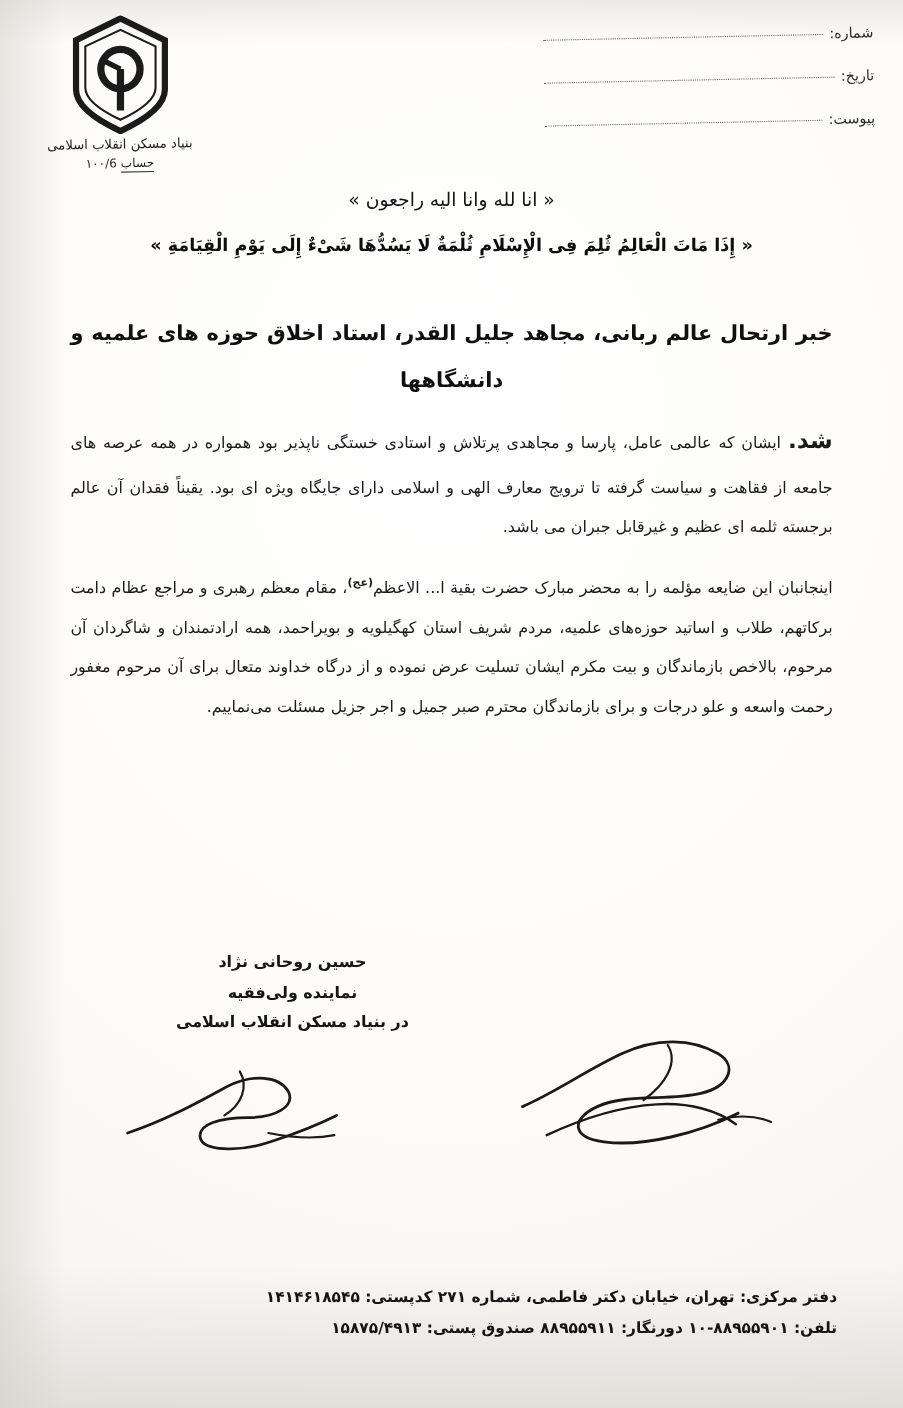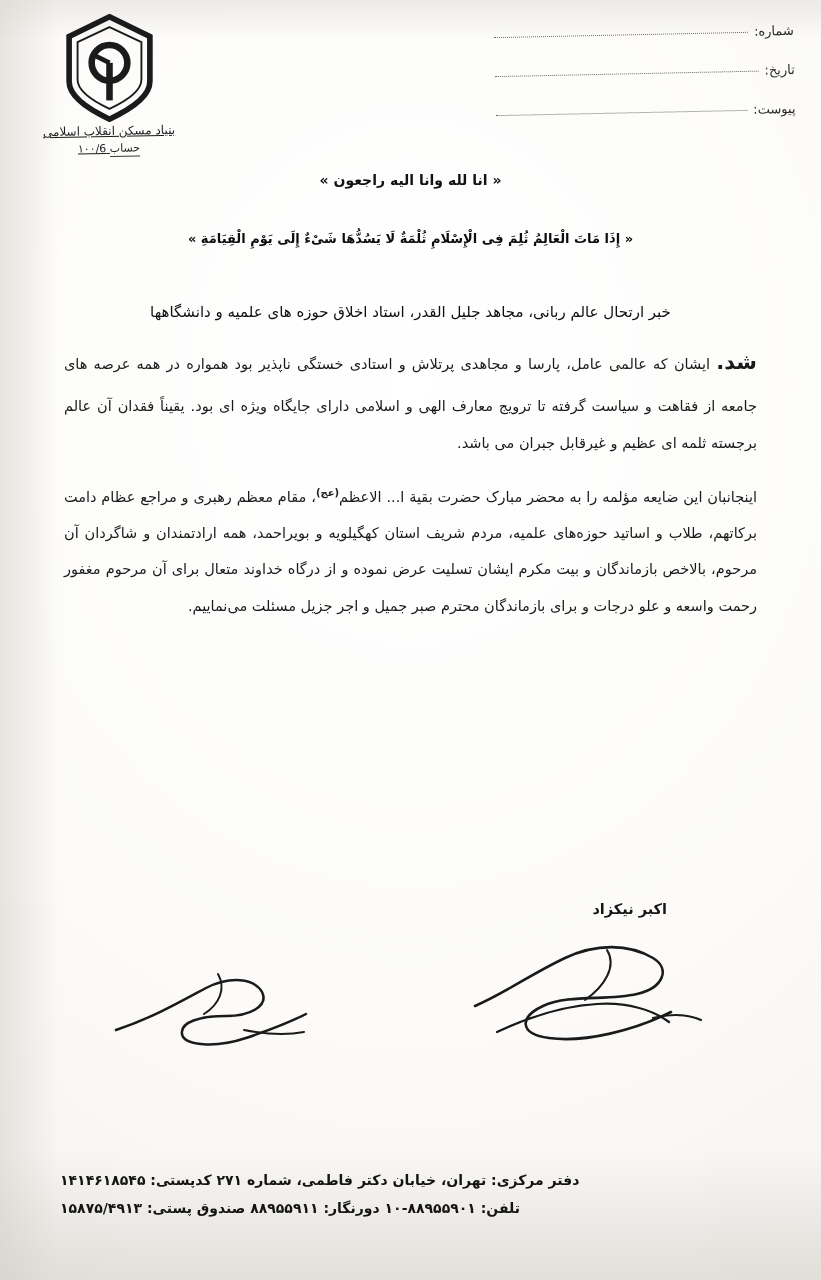--- a/index.html
+++ b/index.html
@@ -73,21 +73,20 @@
   }
 
   
   .logo-wrap {
     position: absolute;
     top: 14px;
     left: 34px;
     width: 150px;
     height: 175px;
     text-align: center;
-    text-decoration: underline;
   }
   .logo-mark {
     width: 95px;
     height: 108px;
     margin: 0 auto;
     display: block;
   }
   .logo-caption {
     font-size: 12px;
     color: #1d1d1d;
@@ -110,36 +109,36 @@
 
   
   .doc {
     position: absolute;
     top: 172px;
     left: 64px;
     right: 64px;
     text-align: center;
   }
   .quran-line {
-    font-size: 14px;
-    font-weight: bold;
+    font-size: 17px;
+    font-weight: normal;
     color: #111;
-    margin-bottom: 40px;
+    margin-bottom: 17px;
     letter-spacing: .2px;
   }
   .hadith-line {
-    font-size: 13px;
+    font-size: 16px;
     font-weight: bold;
     color: #0d0d0d;
     margin-bottom: 46px;
     line-height: 1.7;
   }
   .headline {
-    font-size: 15px;
-    font-weight: normal;
+    font-size: 19px;
+    font-weight: bold;
     color: #0f0f0f;
     line-height: 2.25;
     text-align: justify;
     text-align-last: center;
     margin-bottom: 6px;
   }
   .para {
     font-size: 14.5px;
     color: #1a1a1a;
     line-height: 2.5;
@@ -181,21 +180,21 @@
   }
   .scribble-right { right: 40px; top: 52px; }
   .scribble-left  { left: 30px;  top: 56px; }
 
   
   .footer {
     position: absolute;
     bottom: 58px;
     left: 60px;
     right: 60px;
-    text-align: left;
+    text-align: right;
     font-size: 14px;
     line-height: 2;
     color: #141414;
     font-weight: bold;
   }
   .footer div { white-space: nowrap; }
 </style>
 </head>
 <body>
 
@@ -250,31 +249,35 @@
 
     <p class="para">
       <span>اینجانبان این ضایعه مؤلمه را به محضر مبارک حضرت بقیة ا... الاعظم</span><span class="sup">(عج)</span><span>، مقام معظم رهبری و مراجع عظام دامت برکاتهم، طلاب و اساتید حوزه‌های علمیه، مردم شریف استان کهگیلویه و بویراحمد، همه ارادتمندان و شاگردان آن مرحوم، بالاخص بازماندگان و بیت مکرم ایشان تسلیت عرض نموده و از درگاه خداوند متعال برای آن مرحوم مغفور رحمت واسعه و علو درجات و برای بازماندگان محترم صبر جمیل و اجر جزیل مسئلت می‌نماییم.</span>
     </p>
 
   </div>
 
   <div class="sign-area">
 
     <div class="sign sign-right">
-      <div class="sign-name">اکبر نیکزاد</div>
     </div>
 
     <svg class="scribble scribble-right" width="260" height="150" viewBox="0 0 260 150">
       <path d="M18 92 C 50 78, 74 60, 108 44 C 140 29, 172 30, 196 44 C 214 55, 206 74, 180 80
                C 150 87, 112 80, 86 92 C 62 103, 62 120, 92 124 C 128 129, 178 116, 214 98" fill="none" stroke="#1a1a1a" stroke-width="2.6" stroke-linecap="round"></path>
       <path d="M40 118 C 70 104, 104 92, 140 90 C 170 88, 196 96, 212 108" fill="none" stroke="#1a1a1a" stroke-width="2.2" stroke-linecap="round"></path>
       <path d="M150 36 C 160 52, 148 72, 128 86" fill="none" stroke="#1a1a1a" stroke-width="2" stroke-linecap="round"></path>
       <path d="M196 104 C 212 100, 230 100, 244 106" fill="none" stroke="#1a1a1a" stroke-width="2" stroke-linecap="round"></path>
     </svg>
 
+    <div class="sign sign-left">
+      <div class="sign-name">حسین روحانی نژاد</div>
+      <div class="sign-role">نماینده ولی‌فقیه</div>
+      <div class="sign-role">در بنیاد مسکن انقلاب اسلامی</div>
+    </div>
 
     <svg class="scribble scribble-left" width="230" height="150" viewBox="0 0 230 150">
       <path d="M22 112 C 58 100, 86 84, 112 70 C 136 58, 160 60, 168 74 C 175 88, 156 98, 132 98
                C 106 98, 86 104, 88 116 C 90 128, 122 130, 152 120 C 176 112, 196 104, 212 96" fill="none" stroke="#1a1a1a" stroke-width="2.5" stroke-linecap="round"></path>
       <path d="M124 56 C 132 70, 126 86, 110 96" fill="none" stroke="#1a1a1a" stroke-width="2" stroke-linecap="round"></path>
       <path d="M150 112 C 170 116, 190 118, 210 114" fill="none" stroke="#1a1a1a" stroke-width="2" stroke-linecap="round"></path>
     </svg>
 
   </div>
 

